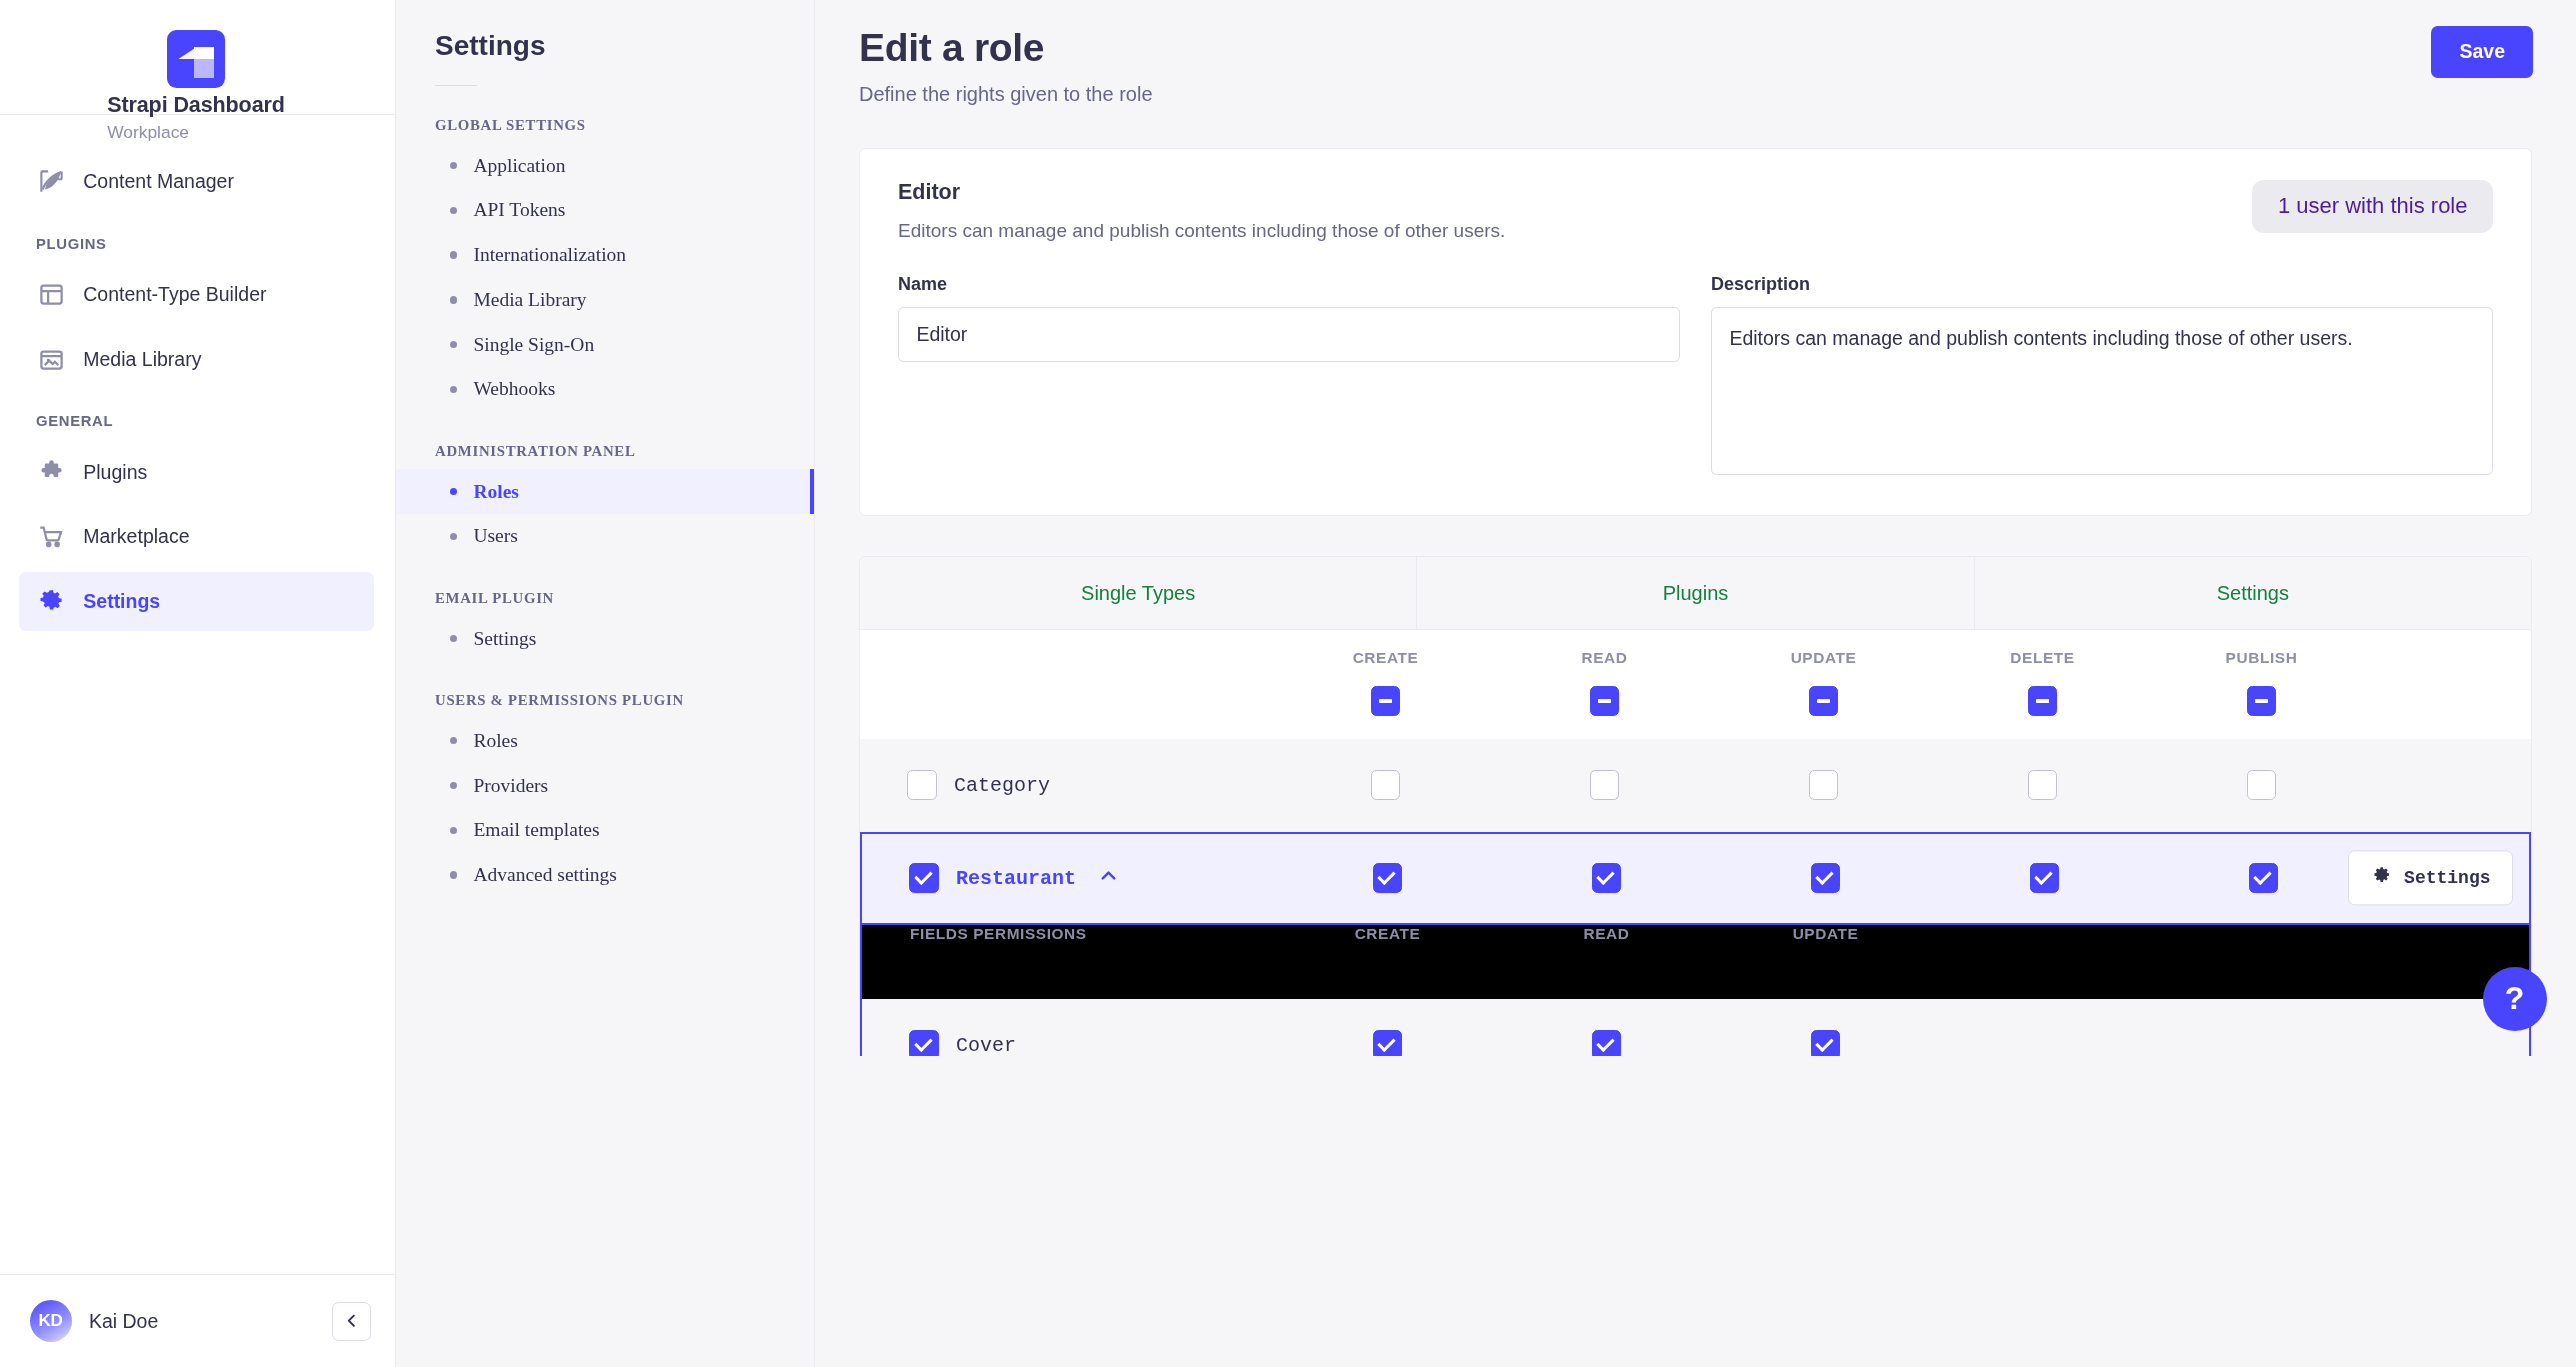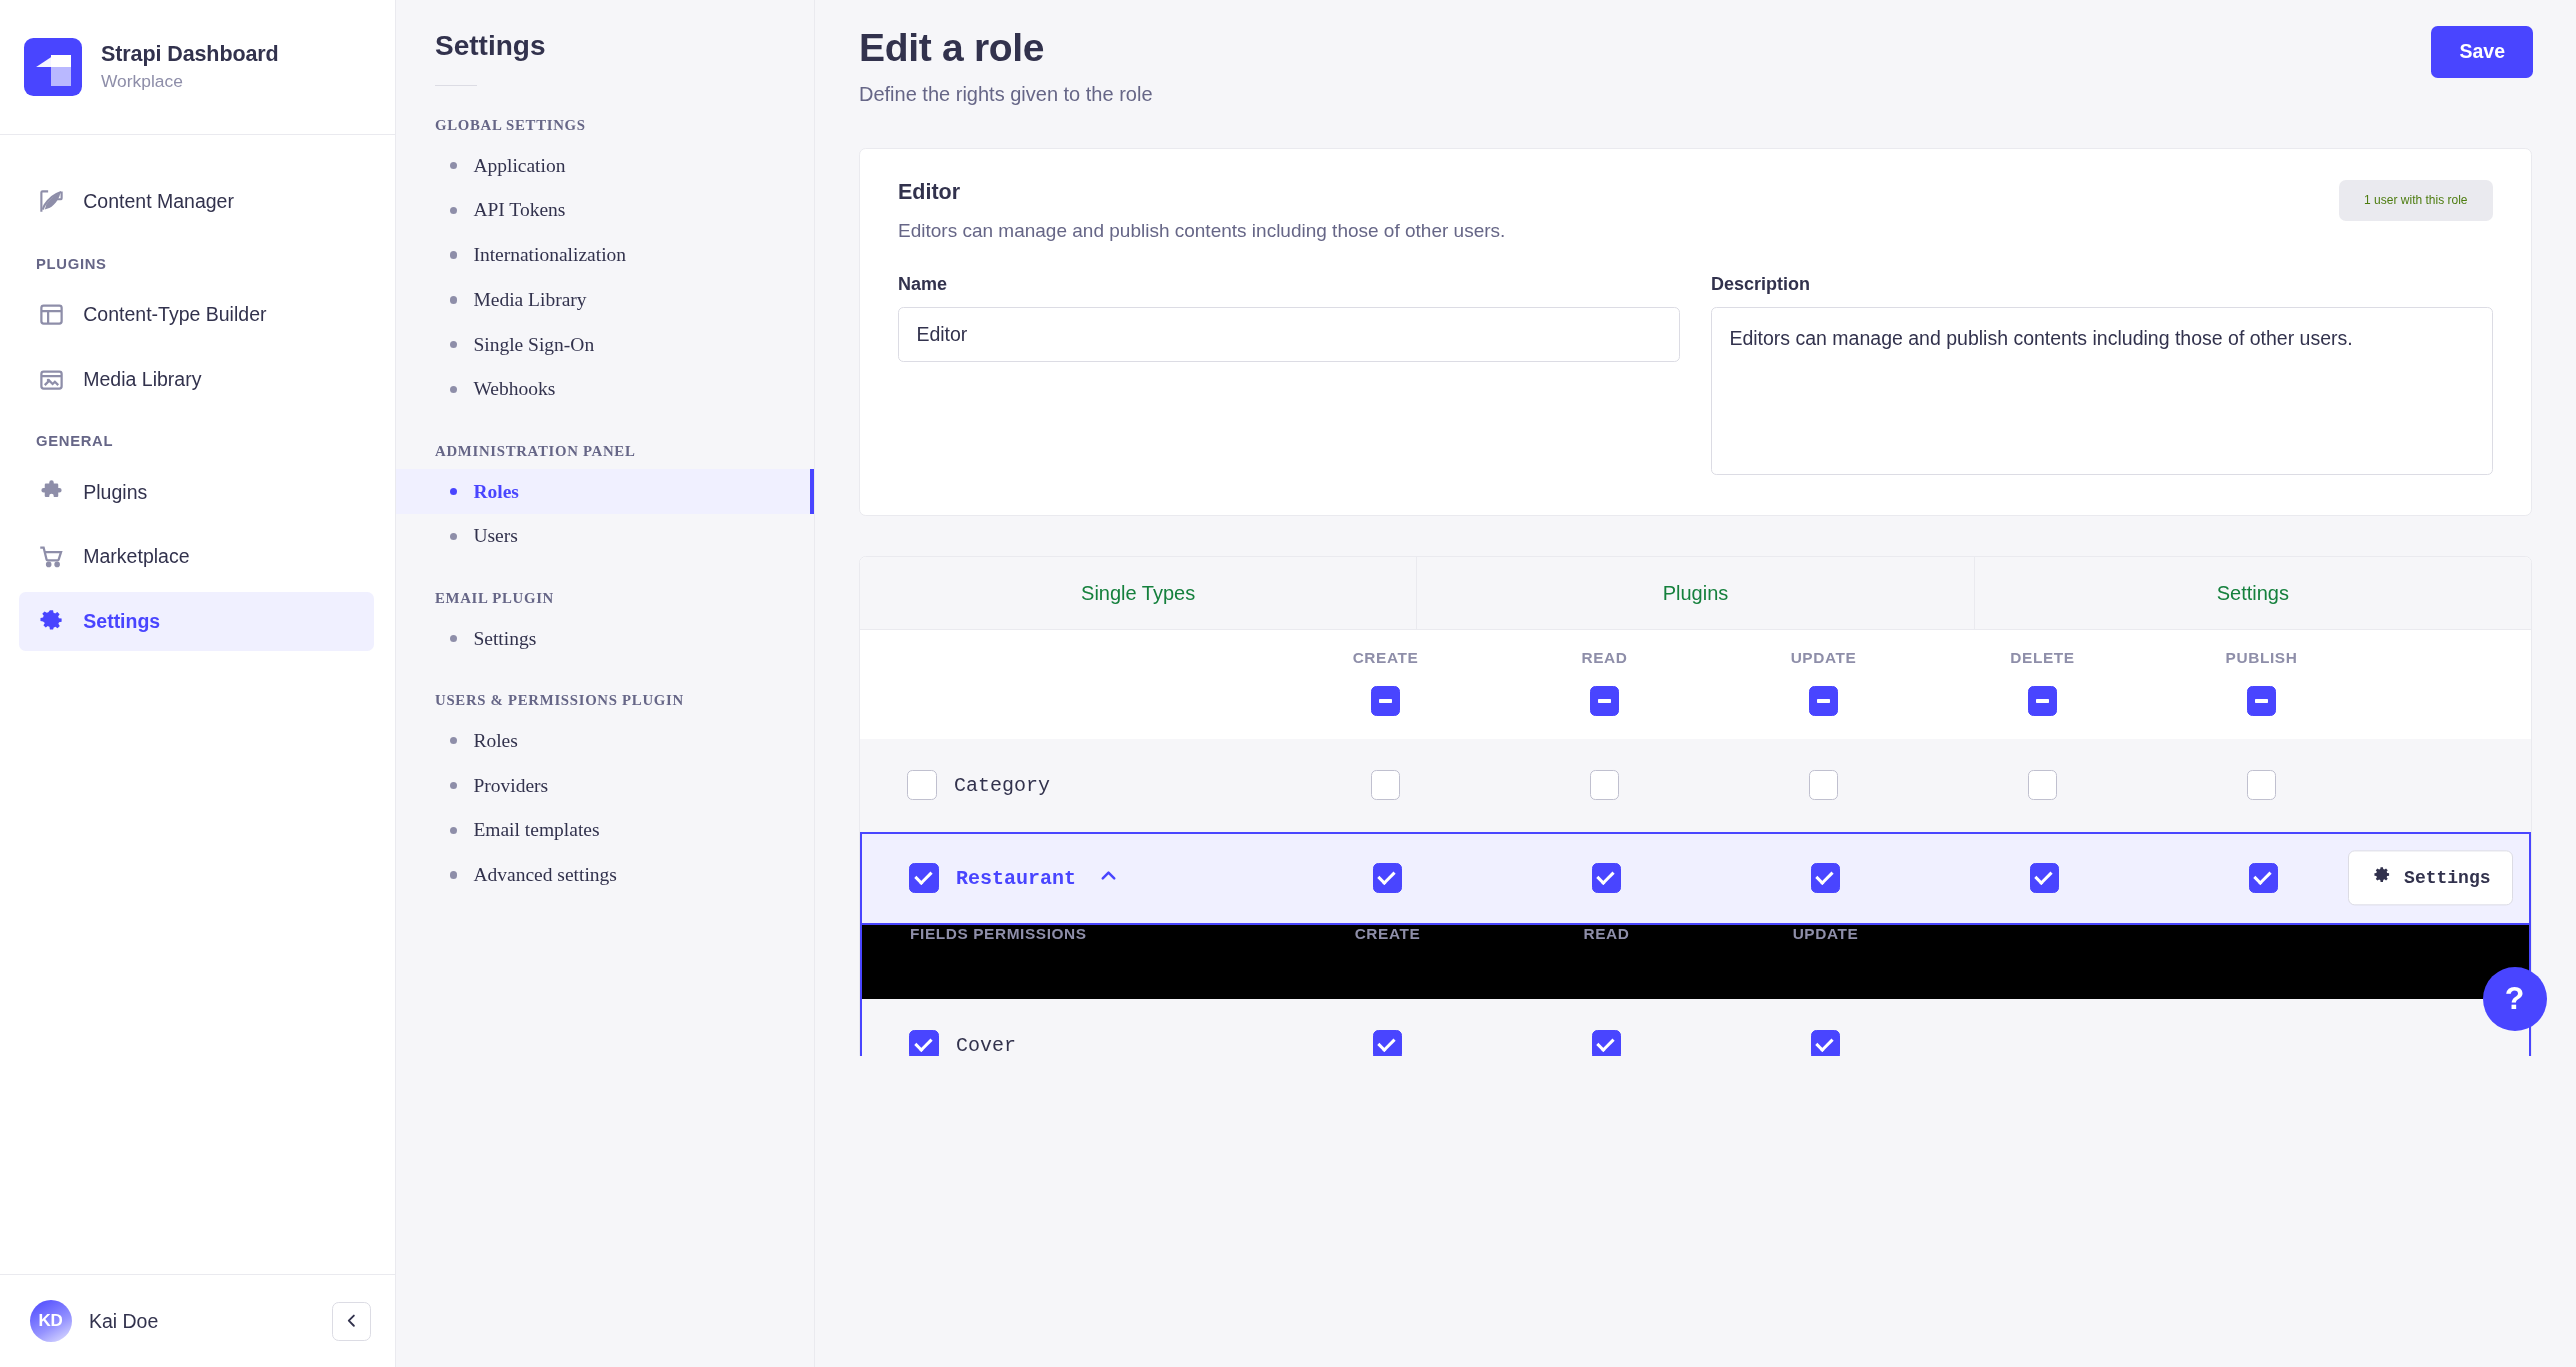--- a/index.html
+++ b/index.html
@@ -13,24 +13,25 @@
 
   
   .sidebar {
     width: 396px; height: 1367px;
     background: #ffffff;
     border-right: 1.3px solid #eaeaef;
     display: flex; flex-direction: column;
     flex: 0 0 396px;
   }
   .brand {
-    display: flex; align-items: center; gap: 19px;
+    display: flex; align-items: center; gap: 5px;
     padding: 29.5px 27px 29.5px 24px;
     border-bottom: 1.3px solid #eaeaef;
-    height: 135px;
+    height: 115px;
+    flex-direction: column;
   }
   .brand-logo {
     width: 58px; height: 58px; border-radius: 9.4px;
     background: #4945ff; flex: 0 0 58px;
     position: relative; overflow: hidden;
   }
   .brand-logo .g1 {
     position: absolute; left: 11.4px; top: 17.4px;
     width: 35px; height: 12px; background: #ffffff;
     clip-path: polygon(0 100%, 52% 0, 100% 0, 100% 100%);
@@ -140,23 +141,23 @@
 
   .card {
     background: #fff; border: 1.3px solid #eaeaef; border-radius: 6.7px;
     margin: 42px 44px 0 44px;
   }
   .role-card { padding: 31px 38px 38px 38px; position: relative; }
   .role-name { font-size: 21.5px; font-weight: 700; color: #32324d; }
   .role-desc { font-size: 19px; color: #666687; margin-top: 14.8px; }
   .users-badge {
     position: absolute; right: 38px; top: 31px;
-    background: #eaeaef; color: #4d7c0f;
-    border-radius: 7px; padding: 13.4px 25.5px;
-    font-size: 12px;
+    background: #eaeaef; color: #4c1d95;
+    border-radius: 12px; padding: 13.4px 25.5px;
+    font-size: 22px;
   }
   .fields-row { display: flex; gap: 31px; margin-top: 32px; }
   .field { flex: 1 1 0; }
   .field-label { font-size: 18px; font-weight: 600; color: #32324d; margin-bottom: 12px; }
   .field-input {
     width: 100%; height: 55px; border: 1.3px solid #dcdce4;
     border-radius: 5.4px; background: #fff; padding: 0 17.4px;
     font-size: 19.5px; color: #32324d;
     font-family: "Liberation Sans", sans-serif;
   }

